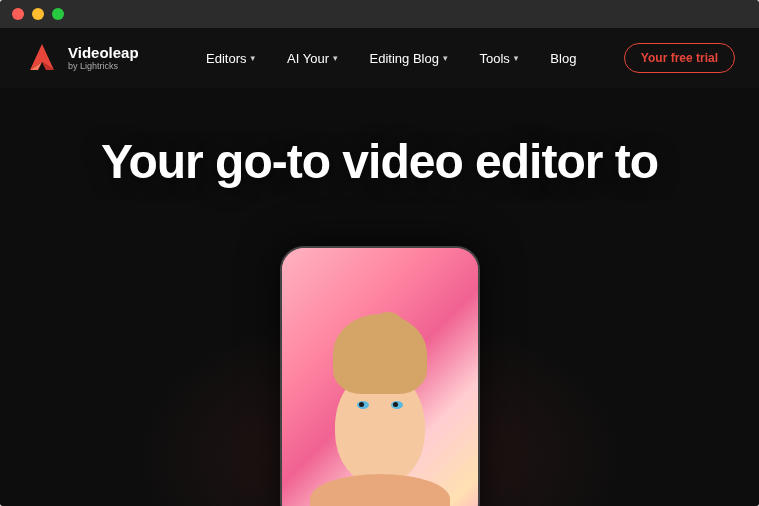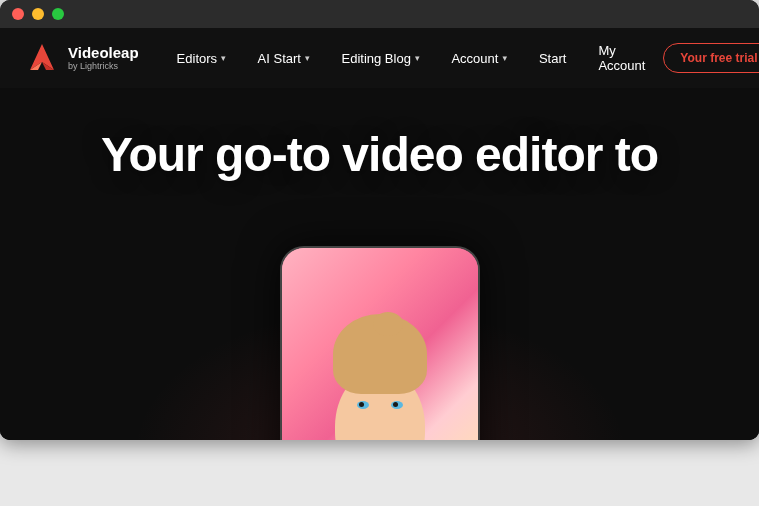--- a/index.html
+++ b/index.html
@@ -7,23 +7,23 @@
     body {
       width: 759px;
       height: 506px;
       background: #e8e8e8;
       font-family: -apple-system, BlinkMacSystemFont, 'Segoe UI', sans-serif;
       overflow: hidden;
     }
 
     .window-chrome {
       width: 759px;
-      height: 440px;
+      height: 506px;
       background: #1a1a1a;
-      border-radius: 10px;
+      border-radius: 4px;
       overflow: hidden;
       box-shadow: 0 4px 20px rgba(0,0,0,0.4);
     }
 
     .title-bar {
       background: #2c2c2c;
       height: 28px;
       display: flex;
       align-items: center;
       padding: 0 12px;
@@ -159,20 +159,21 @@
       color: #ffffff;
       font-size: 48px;
       font-weight: 800;
       text-align: center;
       line-height: 1.12;
       max-width: 680px;
       letter-spacing: -1px;
       z-index: 2;
       position: relative;
       text-shadow: 0 2px 20px rgba(0,0,0,0.5);
+      margin-top: 7px;
     }
 
     .hero-title .line2 {
       display: block;
       background: linear-gradient(180deg, #ffffff 0%, #888888 100%);
       -webkit-background-clip: text;
       -webkit-text-fill-color: transparent;
       background-clip: text;
     }
 
@@ -360,36 +361,33 @@
           <span class="logo-sub">by Lightricks</span>
         </div>
       </div>
 
       <div class="nav-links">
         <div class="nav-item">
           <span>Editors</span>
           <span class="chevron">▾</span>
         </div>
         <div class="nav-item">
-          <span>AI Start</span>
+          <span>AI Your</span>
           <span class="chevron">▾</span>
         </div>
         <div class="nav-item">
           <span>Editing Blog</span>
           <span class="chevron">▾</span>
         </div>
         <div class="nav-item">
-          <span>Account</span>
+          <span>Tools</span>
           <span class="chevron">▾</span>
         </div>
         <div class="nav-blog">
-          <span>Start</span>
-        </div>
-        <div class="nav-account">
-          <span>My Account</span>
+          <span>Blog</span>
         </div>
       </div>
 
       <button class="cta-button">
         <span>Your free trial</span>
       </button>
     </nav>
 
     <section class="hero">
       <h1 class="hero-title">

